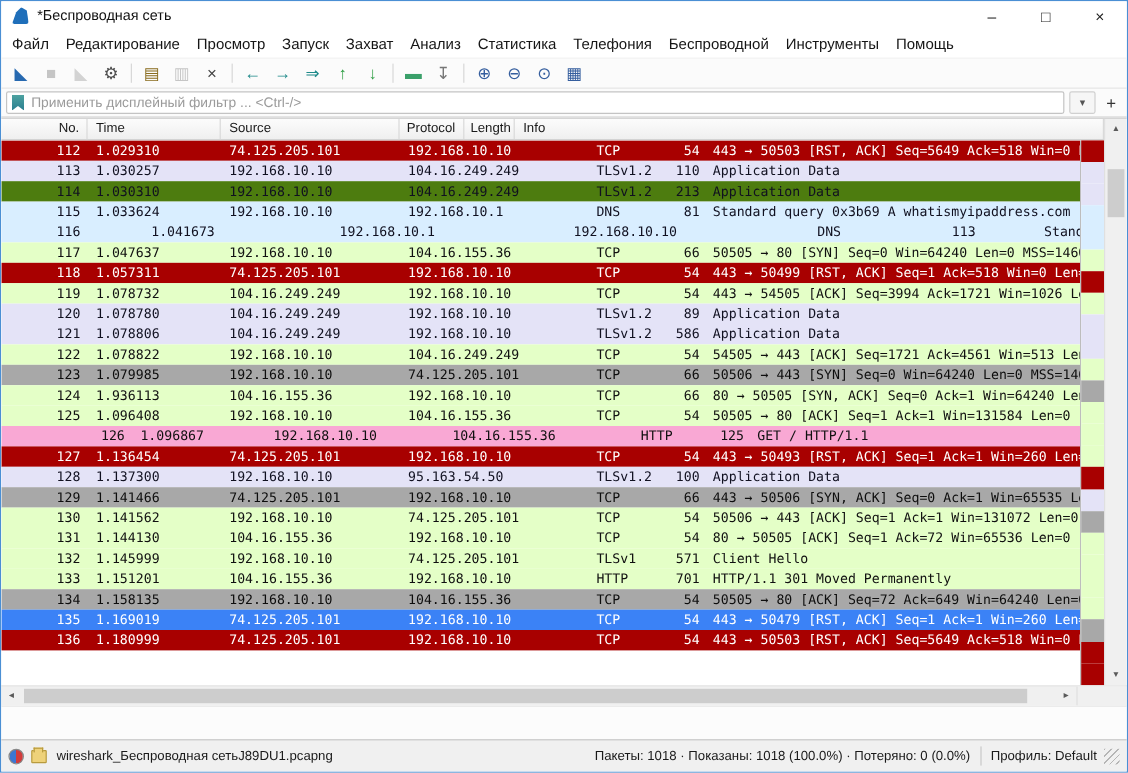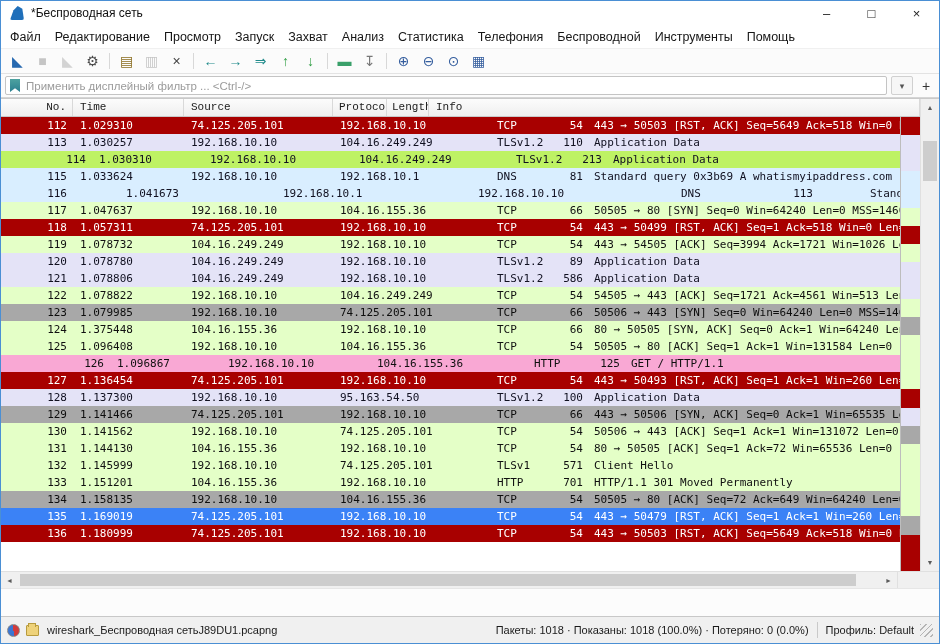--- a/index.html
+++ b/index.html
@@ -28,21 +28,21 @@
   
   .filterbar { height:24px; background:#fbfbfb; border-bottom:1px solid #d5d5d5; display:flex; align-items:center; padding:2px 4px; flex:0 0 auto; }
   .filter-input { flex:1; height:19px; background:#ffffff; border:1px solid #c4c4c4; border-radius:2px; display:flex; align-items:center; padding:0 4px; }
   .ribbon { width:10px; height:13px; background:linear-gradient(180deg,#4da2a0,#2b7f90); clip-path:polygon(0 0,100% 0,100% 100%,50% 72%,0 100%); margin-right:6px; flex:0 0 auto; }
   .placeholder { font-size:11.5px; color:#9b9b9b; white-space:nowrap; overflow:hidden; }
   .filter-dd { width:22px; height:19px; border:1px solid #d0d0d0; border-radius:2px; margin-left:4px; display:flex; align-items:center; justify-content:center; font-size:9px; color:#555; background:#f6f6f6; }
   .filter-add { width:18px; height:19px; margin-left:4px; display:flex; align-items:center; justify-content:center; font-size:14px; color:#333; }
   
   .listarea { flex:1 1 auto; position:relative; background:#ffffff; border-top:1px solid #c9c9c9; overflow:hidden; }
   .colheader { height:18px; margin-right:19px; background:linear-gradient(#fcfcfc,#efefef); border-bottom:1px solid #c9c9c9; display:flex; font-size:11px; color:#1a1a1a; }
-  .hcell { border-right:1px solid #d9d9d9; padding:2px 0 0 5px; height:100%; overflow:hidden; white-space:nowrap;font-family:Liberation Mono, monospace; }
+  .hcell { border-right:1px solid #d9d9d9; padding:2px 0 0 5px; height:100%; overflow:hidden; white-space:nowrap; }
   .rows { position:absolute; top:18px; bottom:0; left:0; right:39px; overflow:hidden;
           font-family:"DejaVu Sans Mono","Liberation Mono",monospace; font-size:11px; }
   .prow { display:flex; height:17px; line-height:18.2px; white-space:nowrap; }
   .cell { overflow:hidden; flex:0 0 auto; }
   .c-no    { width:72px;  text-align:right; padding-right:6px; }
   .c-time  { width:111px; padding-left:7px; }
   .c-src   { width:149px; padding-left:7px; }
   .c-dst   { width:158px; padding-left:7px; }
   .c-proto { width:54px;  padding-left:6px; }
   .c-len   { width:42px;  text-align:right; padding-right:4px; }
@@ -160,21 +160,21 @@
         </div>
         <div class="prow" style="background: rgb(228, 227, 247); color: rgb(16, 16, 32);">
           <span class="cell c-no">113</span>
           <span class="cell c-time">1.030257</span>
           <span class="cell c-src">192.168.10.10</span>
           <span class="cell c-dst">104.16.249.249</span>
           <span class="cell c-proto">TLSv1.2</span>
           <span class="cell c-len">110</span>
           <span class="cell c-info">Application Data</span>
         </div>
-        <div class="prow" style="background: #bef264; color: rgb(16, 16, 32); padding-left: 19px;">
+        <div class="prow" style="background: #4d7c0f; color: rgb(16, 16, 32);">
           <span class="cell c-no">114</span>
           <span class="cell c-time">1.030310</span>
           <span class="cell c-src">192.168.10.10</span>
           <span class="cell c-dst">104.16.249.249</span>
           <span class="cell c-proto">TLSv1.2</span>
           <span class="cell c-len">213</span>
           <span class="cell c-info">Application Data</span>
         </div>
         <div class="prow" style="background: rgb(217, 238, 255); color: rgb(16, 16, 32);">
           <span class="cell c-no">115</span>
@@ -252,21 +252,21 @@
           <span class="cell c-no">123</span>
           <span class="cell c-time">1.079985</span>
           <span class="cell c-src">192.168.10.10</span>
           <span class="cell c-dst">74.125.205.101</span>
           <span class="cell c-proto">TCP</span>
           <span class="cell c-len">66</span>
           <span class="cell c-info">50506 → 443 [SYN] Seq=0 Win=64240 Len=0 MSS=1460 WS=256</span>
         </div>
         <div class="prow" style="background: rgb(228, 255, 199); color: rgb(16, 16, 16);">
           <span class="cell c-no">124</span>
-          <span class="cell c-time">1.375448</span>
+          <span class="cell c-time">1.936113</span>
           <span class="cell c-src">104.16.155.36</span>
           <span class="cell c-dst">192.168.10.10</span>
           <span class="cell c-proto">TCP</span>
           <span class="cell c-len">66</span>
           <span class="cell c-info">80 → 50505 [SYN, ACK] Seq=0 Ack=1 Win=64240 Len=0 MSS=1460</span>
         </div>
         <div class="prow" style="background: rgb(228, 255, 199); color: rgb(16, 16, 16);">
           <span class="cell c-no">125</span>
           <span class="cell c-time">1.096408</span>
           <span class="cell c-src">192.168.10.10</span>

